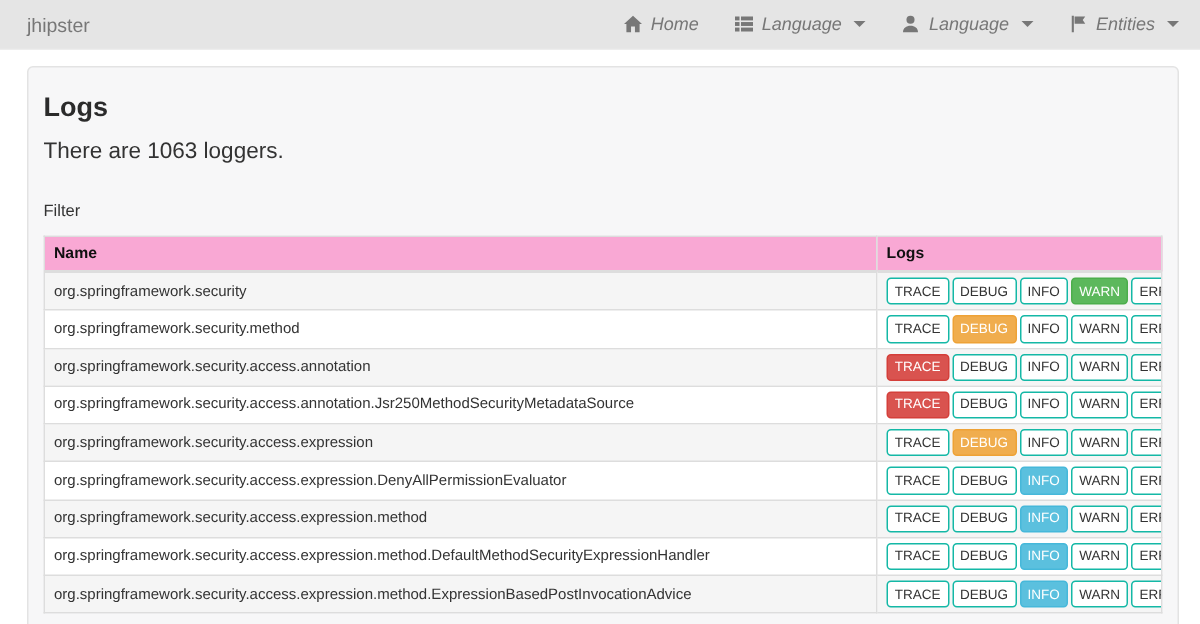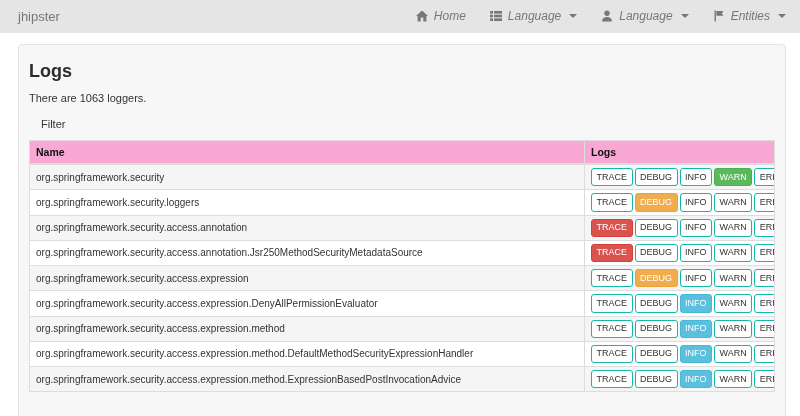--- a/index.html
+++ b/index.html
@@ -35,22 +35,22 @@
 
   
   .card {
     position: absolute; left: 18px; right: 14px; top: 44px; bottom: -40px;
     background: #f7f7f8;
     border: 1px solid #e3e3e3;
     border-radius: 4px;
     padding: 12px 10px;
   }
   h1.page-title { margin: 4px 0 10px 0; font-size: 18px; font-weight: bold; color: #2b2b2b; }
-  .subtitle { font-size: 11px; color: #333; margin: 0 0 14px 0; }
-  .filter-label { font-size: 11px; color: #333; margin: 0 0 4px 12px; }
+  .subtitle { font-size: 15px; color: #333; margin: 0 0 26px 0; }
+  .filter-label { font-size: 11px; color: #333; margin: 0 0 4px 0; }
   .filter-input {
     width: 100%; height: 21px;
     font-size: 11px; color: #555;
     padding: 2px 8px;
     border: 1px solid #ccc; border-radius: 4px;
     background: #fff;
     outline: none;
     font-family: "Liberation Sans", sans-serif;
     box-shadow: inset 0 1px 1px rgba(0,0,0,.05);
   }
@@ -164,21 +164,21 @@
         <th>Name</th>
         <th>Logs</th>
       </tr>
     </thead>
     <tbody id="logs-body">
         <tr>
           <td>org.springframework.security</td>
           <td class="levels-cell"><button class="lvl">TRACE</button><button class="lvl">DEBUG</button><button class="lvl">INFO</button><button class="lvl active" style="background: rgb(92, 184, 92); border-color: rgb(76, 174, 76);">WARN</button><button class="lvl">ERROR</button></td>
         </tr>
         <tr>
-          <td>org.springframework.security.loggers</td>
+          <td>org.springframework.security.method</td>
           <td class="levels-cell"><button class="lvl">TRACE</button><button class="lvl active" style="background: rgb(240, 173, 78); border-color: rgb(238, 162, 54);">DEBUG</button><button class="lvl">INFO</button><button class="lvl">WARN</button><button class="lvl">ERROR</button></td>
         </tr>
         <tr>
           <td>org.springframework.security.access.annotation</td>
           <td class="levels-cell"><button class="lvl active" style="background: rgb(217, 83, 79); border-color: rgb(212, 63, 58);">TRACE</button><button class="lvl">DEBUG</button><button class="lvl">INFO</button><button class="lvl">WARN</button><button class="lvl">ERROR</button></td>
         </tr>
         <tr>
           <td>org.springframework.security.access.annotation.Jsr250MethodSecurityMetadataSource</td>
           <td class="levels-cell"><button class="lvl active" style="background: rgb(217, 83, 79); border-color: rgb(212, 63, 58);">TRACE</button><button class="lvl">DEBUG</button><button class="lvl">INFO</button><button class="lvl">WARN</button><button class="lvl">ERROR</button></td>
         </tr>

